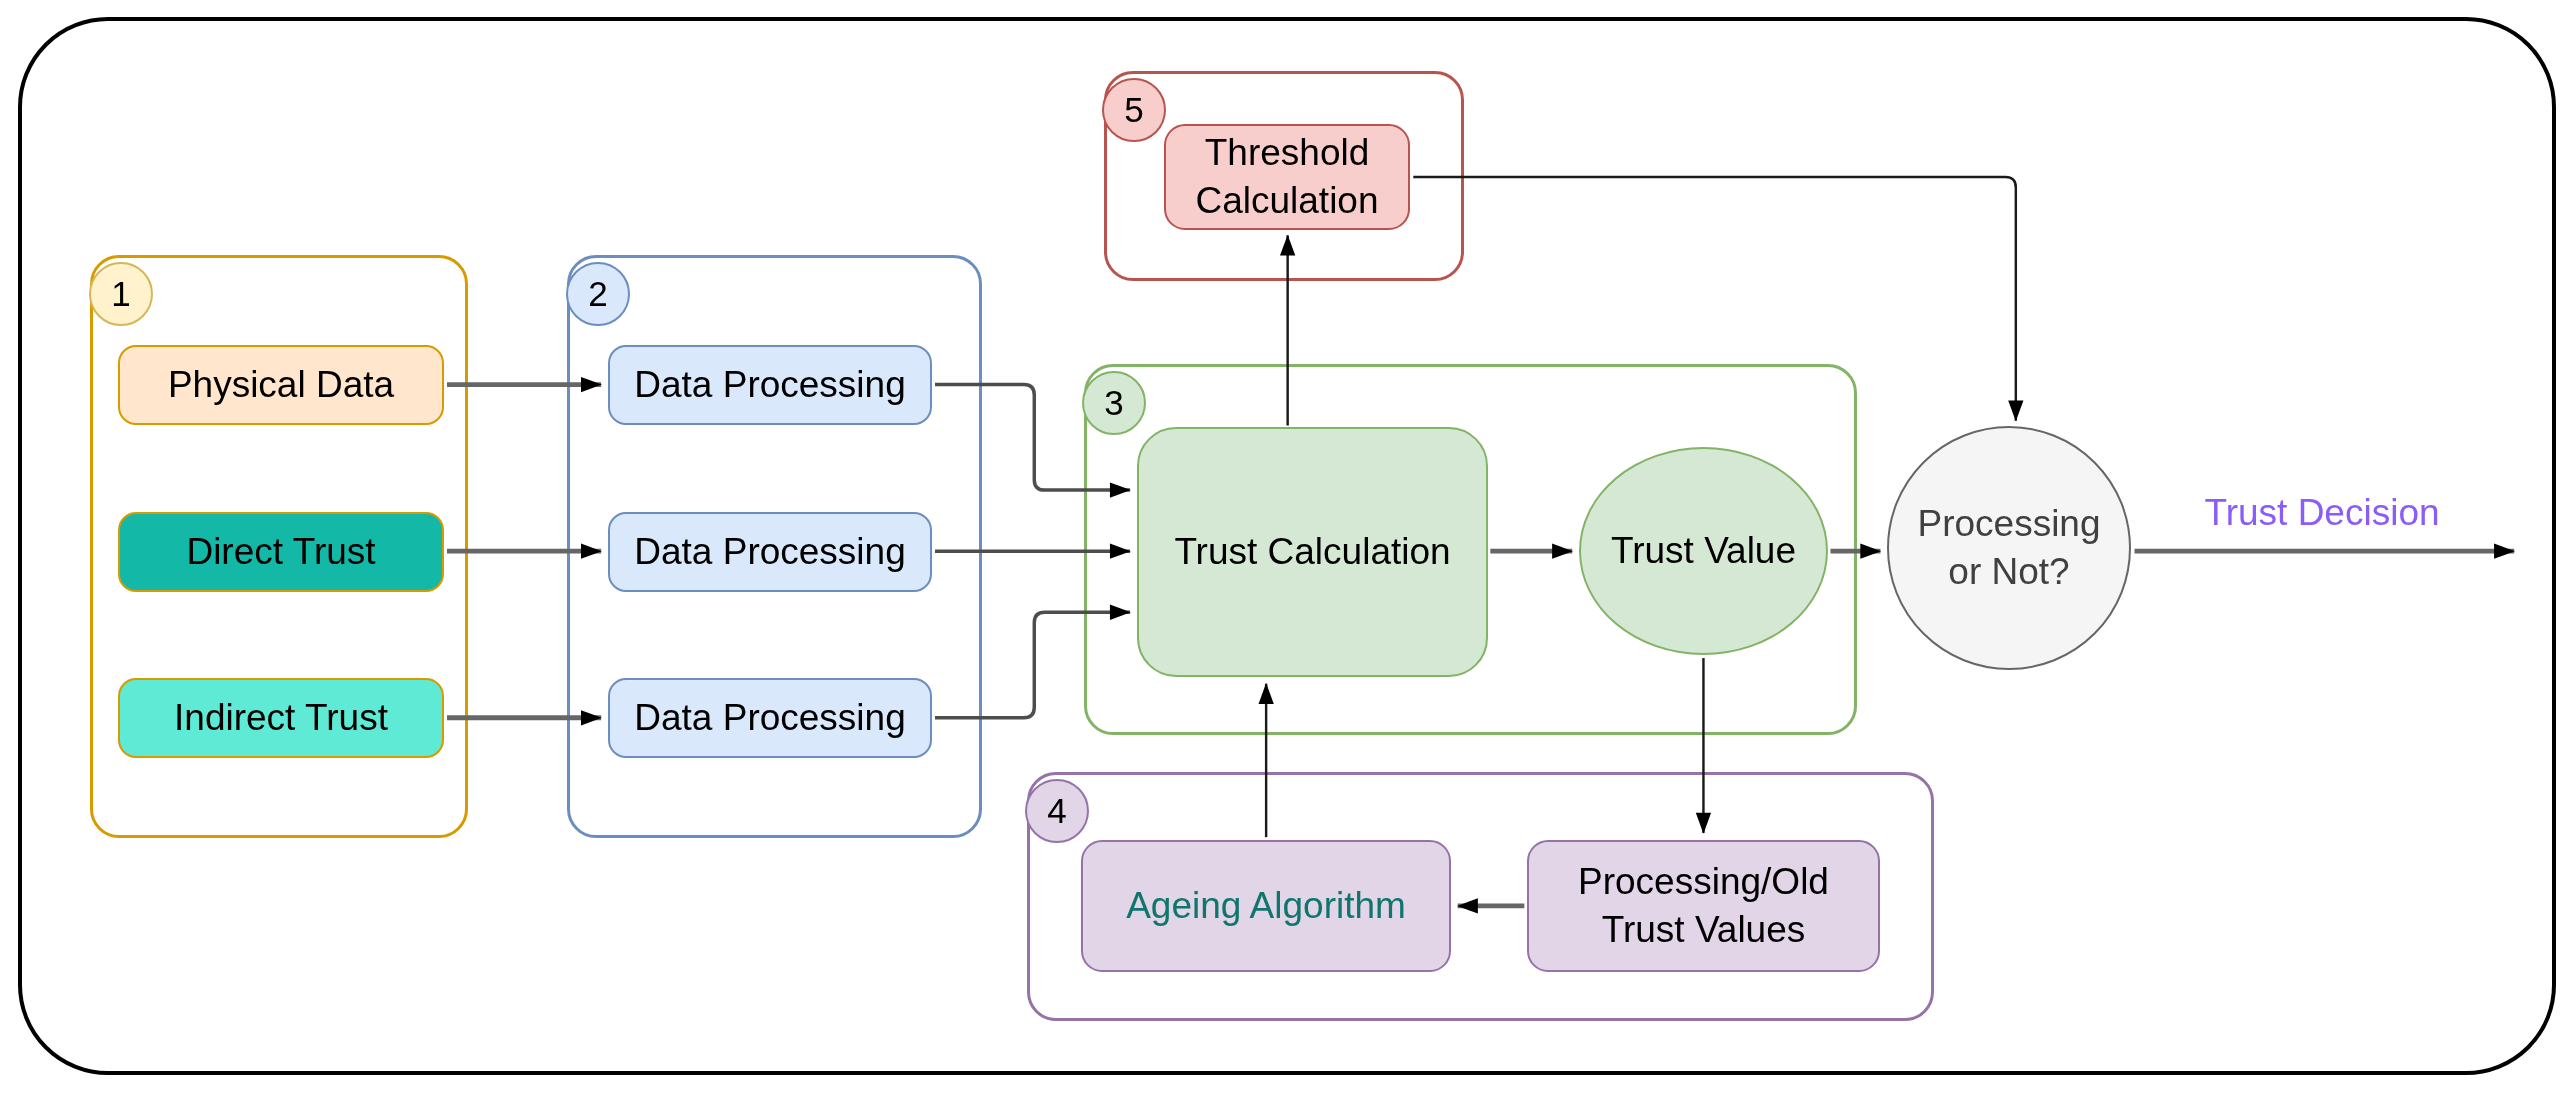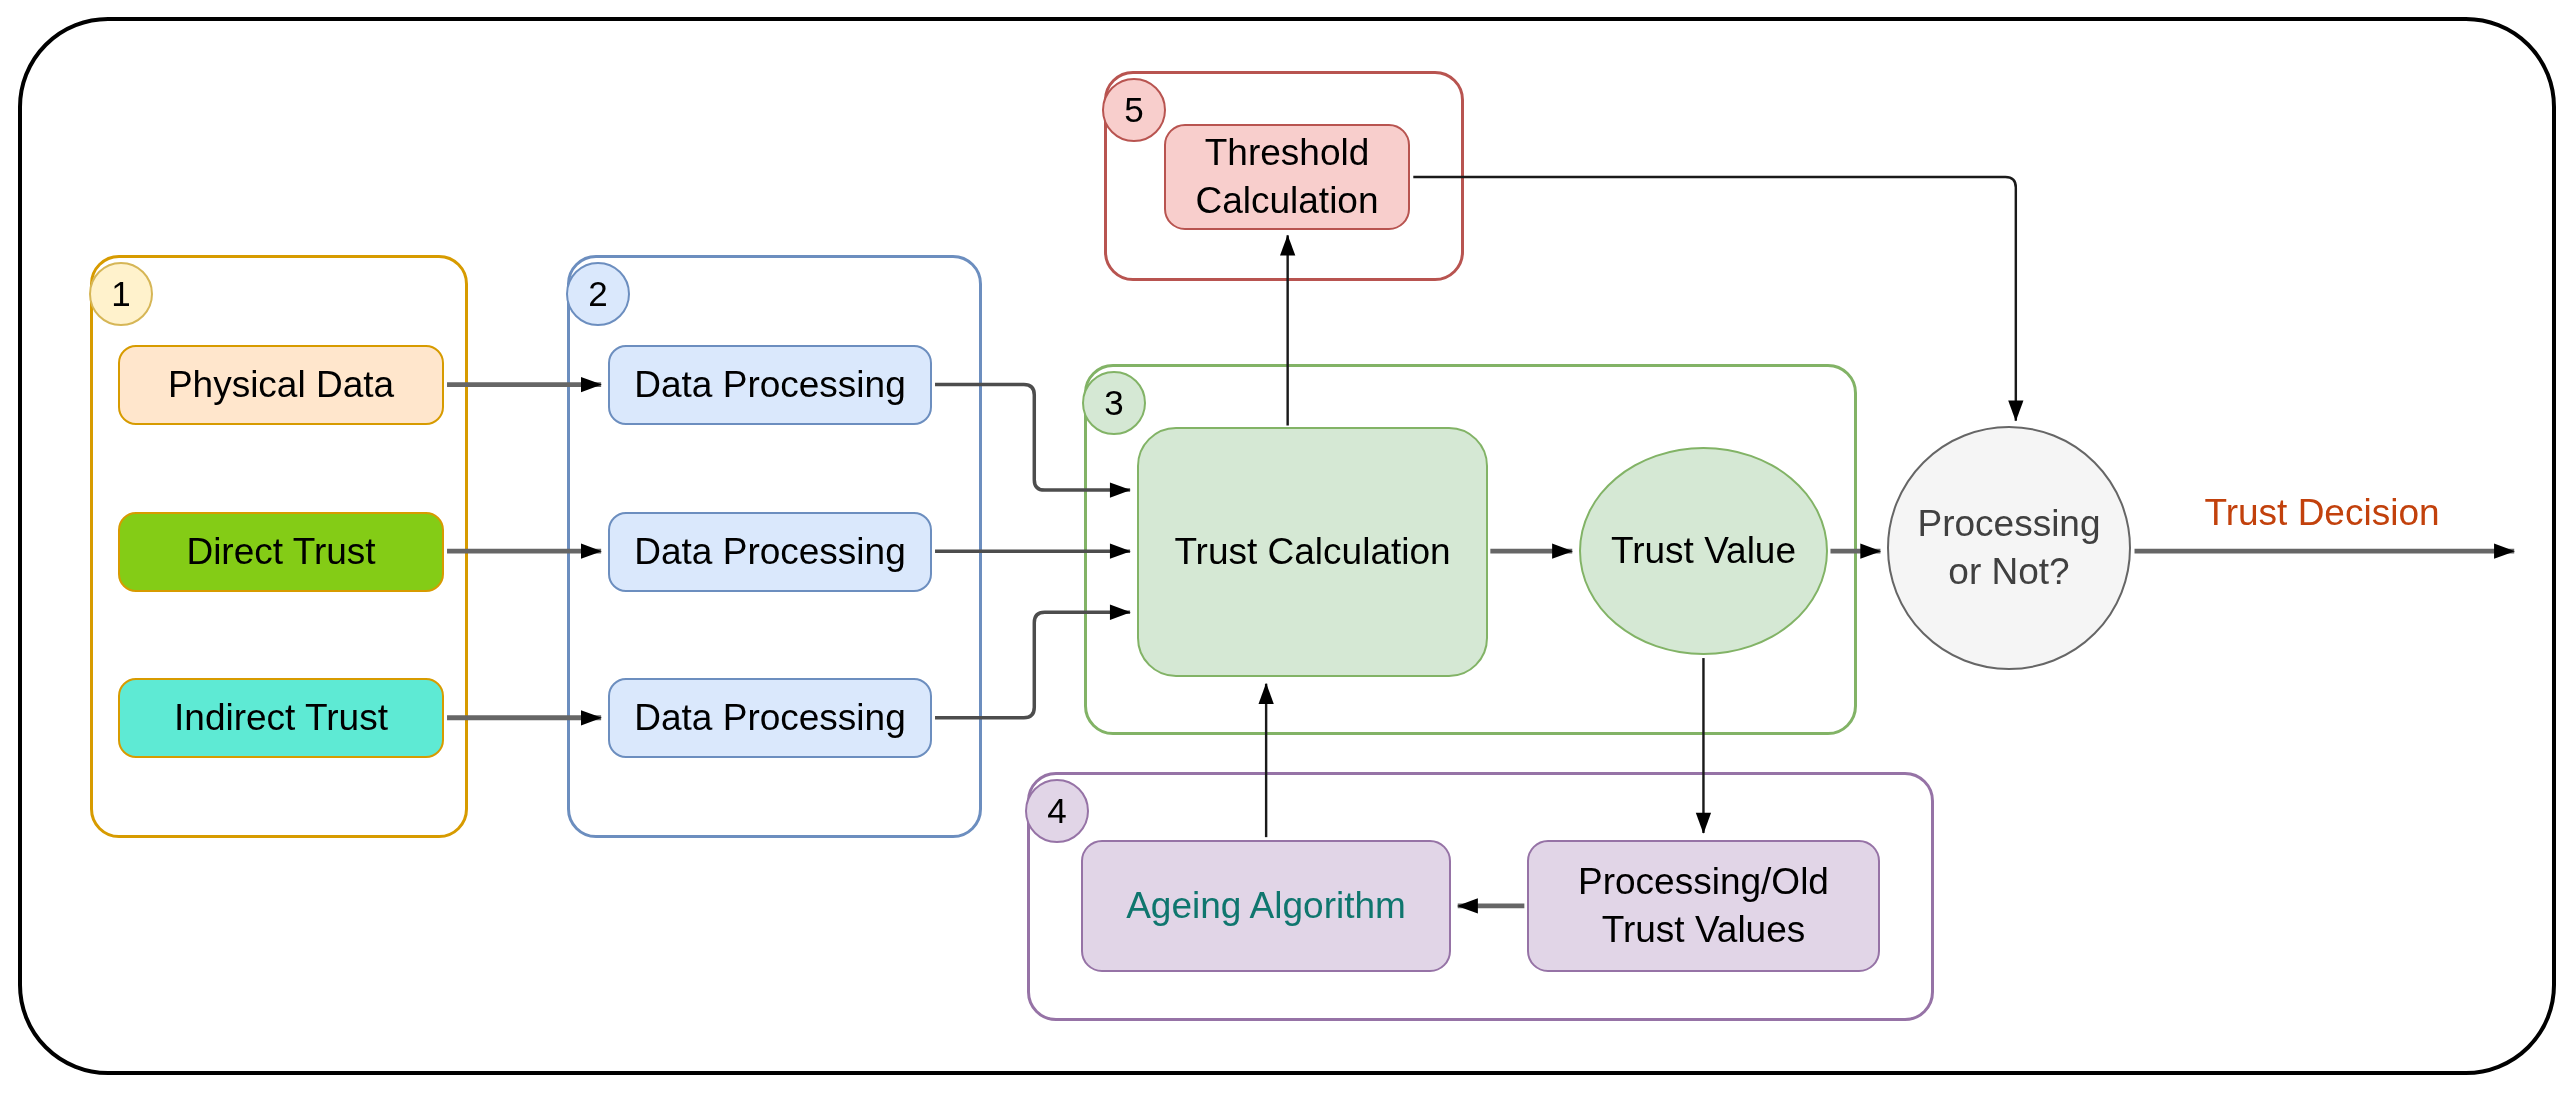--- a/index.html
+++ b/index.html
@@ -99,21 +99,21 @@
   <div class="abs badge" style="left: 566px; top: 262px; background-color: rgb(218, 232, 252); border-color: rgb(108, 142, 191);">2</div>
 
   <div class="abs badge" style="left: 1082px; top: 371px; background-color: rgb(213, 232, 212); border-color: rgb(130, 179, 102);">3</div>
 
   <div class="abs badge" style="left: 1025px; top: 779px; background-color: rgb(225, 213, 231); border-color: rgb(150, 115, 166);">4</div>
 
   <div class="abs badge" style="left: 1102px; top: 78px; background-color: rgb(248, 206, 204); border-color: rgb(184, 84, 80);">5</div>
 
   <div class="abs node rounded" style="left: 118px; top: 345px; width: 326px; height: 80px; background-color: rgb(255, 230, 204); border-color: rgb(215, 155, 0); color: rgb(0, 0, 0);">Physical Data</div>
 
-  <div class="abs node rounded" style="left: 118px; top: 512px; width: 326px; height: 80px; background-color: #84cc16; border-color: rgb(215, 155, 0); color: rgb(0, 0, 0);">Direct Trust</div>
+  <div class="abs node rounded" style="left: 118px; top: 512px; width: 326px; height: 80px; background-color: #14b8a6; border-color: rgb(215, 155, 0); color: rgb(0, 0, 0);">Direct Trust</div>
 
   <div class="abs node rounded" style="left: 118px; top: 678px; width: 326px; height: 80px; background-color: #5eead4; border-color: rgb(215, 155, 0); color: rgb(0, 0, 0);">Indirect Trust</div>
 
   <div class="abs node rounded" style="left: 608px; top: 345px; width: 324px; height: 80px; background-color: rgb(218, 232, 252); border-color: rgb(108, 142, 191); color: rgb(0, 0, 0);">Data Processing</div>
 
   <div class="abs node rounded" style="left: 608px; top: 512px; width: 324px; height: 80px; background-color: rgb(218, 232, 252); border-color: rgb(108, 142, 191); color: rgb(0, 0, 0);">Data Processing</div>
 
   <div class="abs node rounded" style="left: 608px; top: 678px; width: 324px; height: 80px; background-color: rgb(218, 232, 252); border-color: rgb(108, 142, 191); color: rgb(0, 0, 0);">Data Processing</div>
 
   <div class="abs node rounded-lg" style="left: 1137px; top: 427px; width: 351px; height: 250px; background-color: rgb(213, 232, 212); border-color: rgb(130, 179, 102); color: rgb(0, 0, 0);">Trust Calculation</div>
@@ -121,21 +121,21 @@
   <div class="abs node ellipse" style="left: 1579px; top: 447px; width: 249px; height: 208px; background-color: rgb(213, 232, 212); border-color: rgb(130, 179, 102); color: rgb(0, 0, 0);">Trust Value</div>
 
   <div class="abs node rounded-md" style="left: 1164px; top: 124px; width: 246px; height: 106px; background-color: rgb(248, 206, 204); border-color: rgb(184, 84, 80); color: rgb(0, 0, 0);">Threshold Calculation</div>
 
   <div class="abs node rounded-md" style="left: 1081px; top: 840px; width: 370px; height: 132px; background-color: rgb(225, 213, 231); border-color: rgb(150, 115, 166); color: #0f766e;">Ageing Algorithm</div>
 
   <div class="abs node rounded-md" style="left: 1527px; top: 840px; width: 353px; height: 132px; background-color: rgb(225, 213, 231); border-color: rgb(150, 115, 166); color: rgb(0, 0, 0);">Processing/Old Trust Values</div>
 
   <div class="abs node ellipse decision-circle" style="left: 1887px; top: 426px; width: 244px; height: 244px; padding: 2.8px 21px; background-color: rgb(245, 245, 245); border-color: rgb(102, 102, 102); color: rgb(64, 64, 64);">Processing or Not?</div>
 
-  <div class="abs float-label" style="left: 2166px; top: 490px; width: 312px; height: 46px; color: #c2410c;">Trust Decision</div>
+  <div class="abs float-label" style="left: 2166px; top: 490px; width: 312px; height: 46px; color: #8b5cf6;">Trust Decision</div>
 
   <svg id="connector-layer" viewBox="0 0 3711 1576" xmlns="http://www.w3.org/2000/svg">
     <defs>
       <marker id="ah" markerUnits="userSpaceOnUse" markerWidth="34" markerHeight="28" refX="31" refY="14" orient="auto">
         <path d="M2 3 L32 14 L2 25 Z" style="fill: rgb(0, 0, 0);"></path>
       </marker>
     </defs>
 
     <path class="ln-thick" d="M 644 554 L 866 554" marker-end="url(#ah)" style="stroke: rgb(102, 102, 102);"></path>
     <path class="ln-thick" d="M 644 794 L 866 794" marker-end="url(#ah)" style="stroke: rgb(102, 102, 102);"></path>

